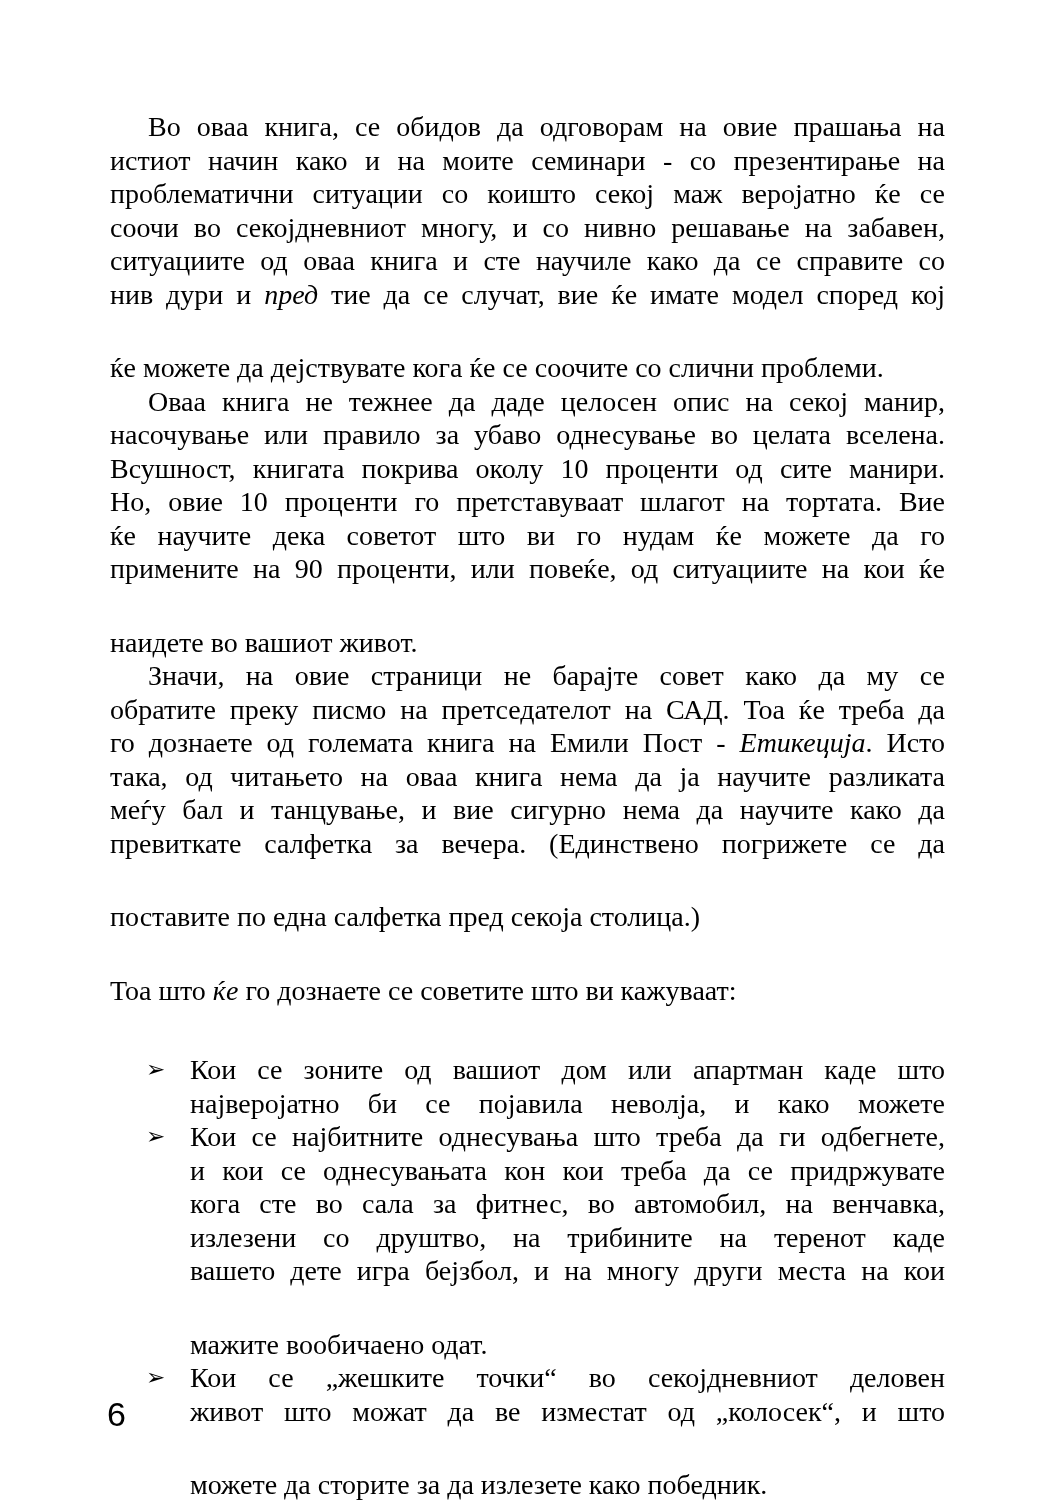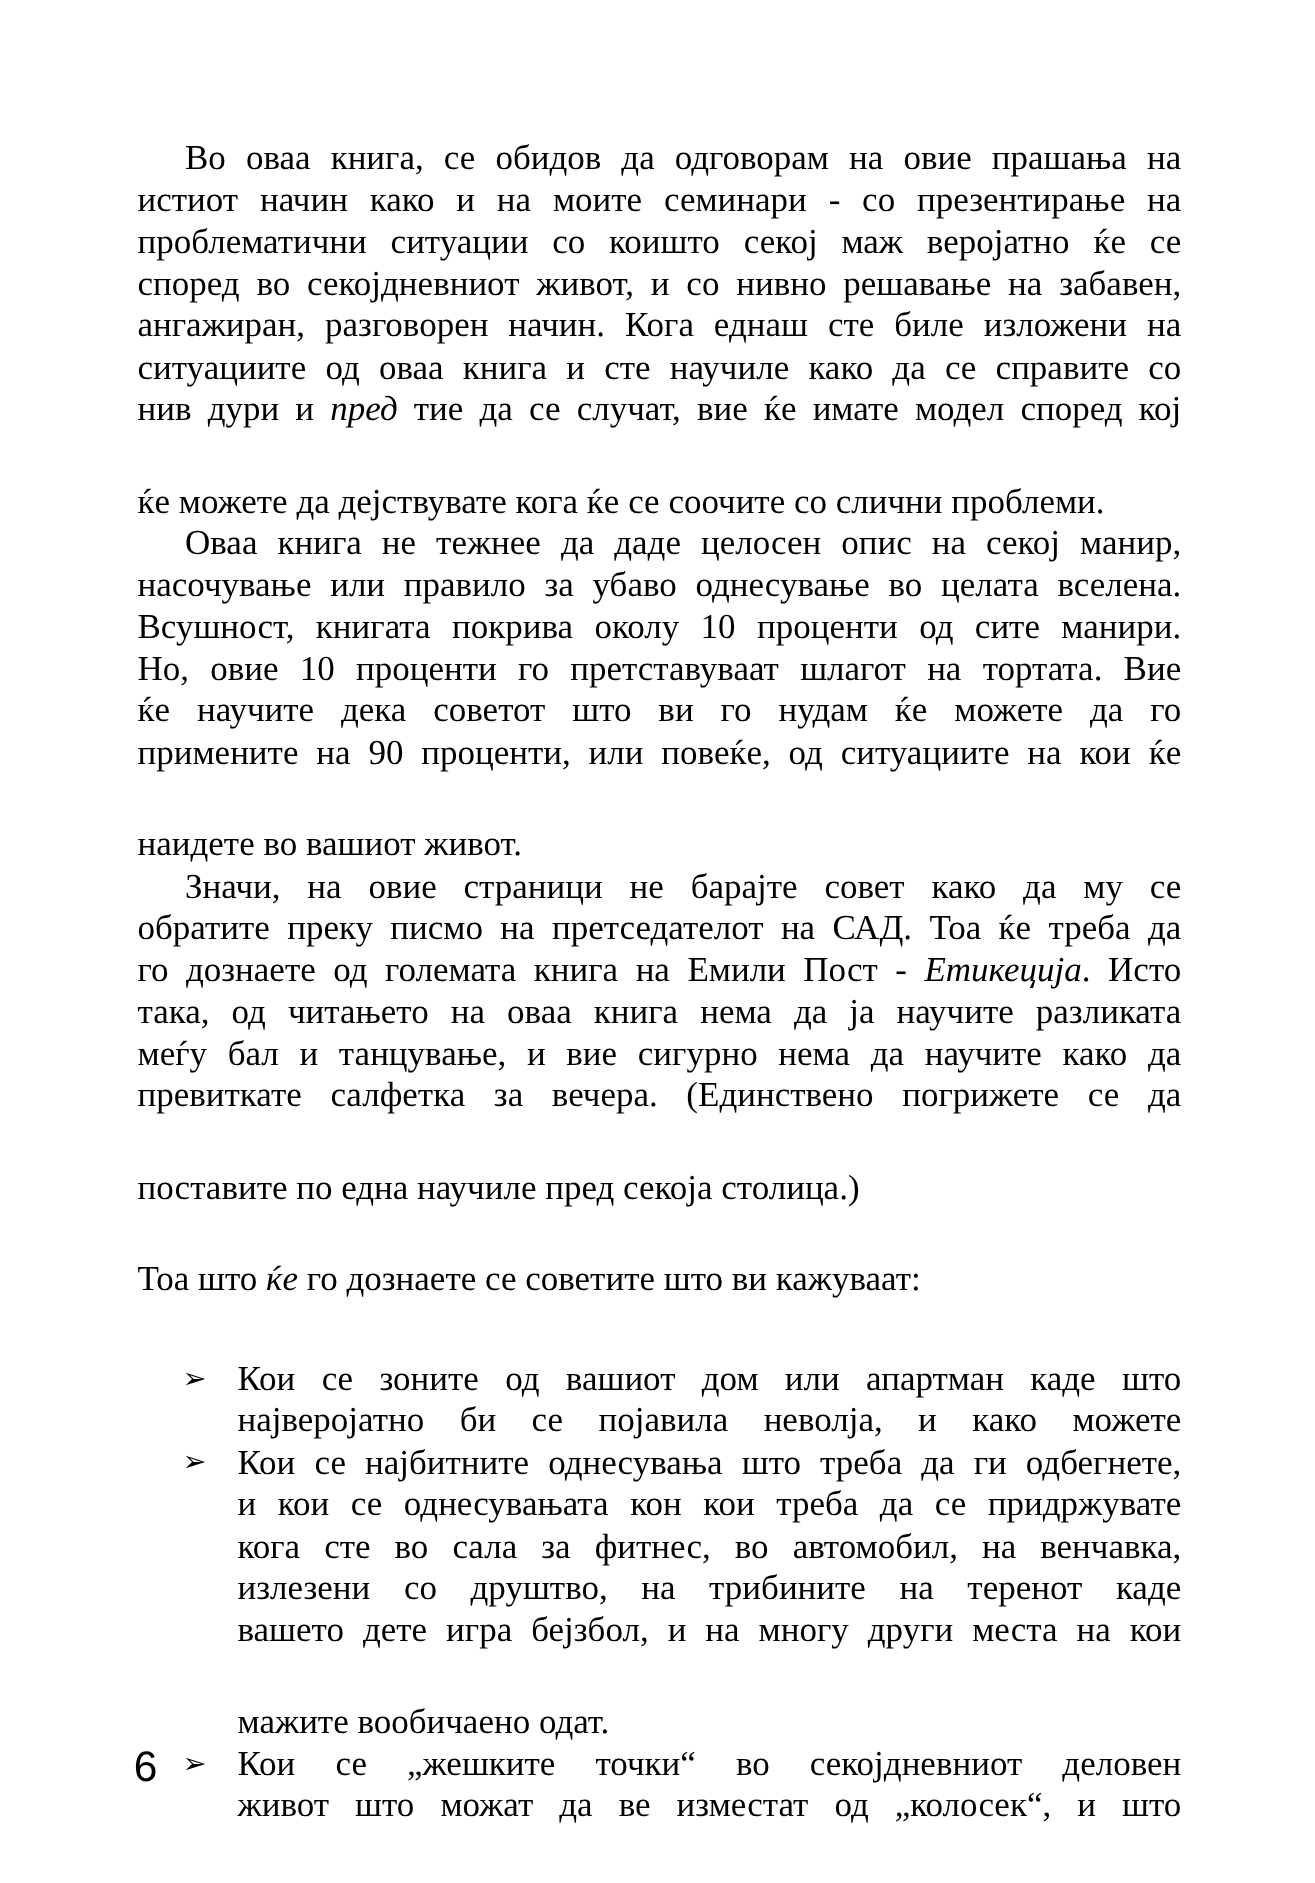--- a/index.html
+++ b/index.html
@@ -75,43 +75,42 @@
 </head>
 <body>
 
 <div class="page">
   <div class="content">
     <div id="paragraphs">
         <div class="para indent">
           <div class="line">Во оваа книга, се обидов да одговорам на овие прашања на</div>
           <div class="line">истиот начин како и на моите семинари - со презентирање на</div>
           <div class="line">проблематични ситуации со коишто секој маж веројатно ќе се</div>
-          <div class="line">според во секојдневниот живот, и со нивно решавање на забавен,</div>
-          <div class="line">ангажиран, разговорен начин. Кога еднаш сте биле изложени на</div>
+          <div class="line">соочи во секојдневниот многу, и со нивно решавање на забавен,</div>
           <div class="line">ситуациите од оваа книга и сте научиле како да се справите со</div>
           <div class="line">нив дури и <i>пред</i> тие да се случат, вие ќе имате модел според кој</div>
           <div class="line last">ќе можете да дејствувате кога ќе се соочите со слични проблеми.</div>
         </div>
         <div class="para indent">
           <div class="line">Оваа книга не тежнее да даде целосен опис на секој манир,</div>
           <div class="line">насочување или правило за убаво однесување во целата вселена.</div>
           <div class="line">Всушност, книгата покрива околу 10 проценти од сите манири.</div>
           <div class="line">Но, овие 10 проценти го претставуваат шлагот на тортата. Вие</div>
           <div class="line">ќе научите дека советот што ви го нудам ќе можете да го</div>
           <div class="line">примените на 90 проценти, или повеќе, од ситуациите на кои ќе</div>
           <div class="line last">наидете во вашиот живот.</div>
         </div>
         <div class="para indent">
           <div class="line">Значи, на овие страници не барајте совет како да му се</div>
           <div class="line">обратите преку писмо на претседателот на САД. Тоа ќе треба да</div>
           <div class="line">го дознаете од големата книга на Емили Пост - <i>Етикеција</i>. Исто</div>
           <div class="line">така, од читањето на оваа книга нема да ја научите разликата</div>
           <div class="line">меѓу бал и танцување, и вие сигурно нема да научите како да</div>
           <div class="line">превиткате салфетка за вечера. (Единствено погрижете се да</div>
-          <div class="line last">поставите по една научиле пред секоја столица.)</div>
+          <div class="line last">поставите по една салфетка пред секоја столица.)</div>
         </div>
         <div class="para">
           <div class="line last">Тоа што <i>ќе</i> го дознаете се советите што ви кажуваат:</div>
         </div>
       </div>
     <div id="bullet-list" class="bullet-list">
         <div class="bullet-item">
           <span class="marker">➢</span>
           <div class="bullet-text">
             <div class="line">Кои се зоните од вашиот дом или апартман каде што</div>

